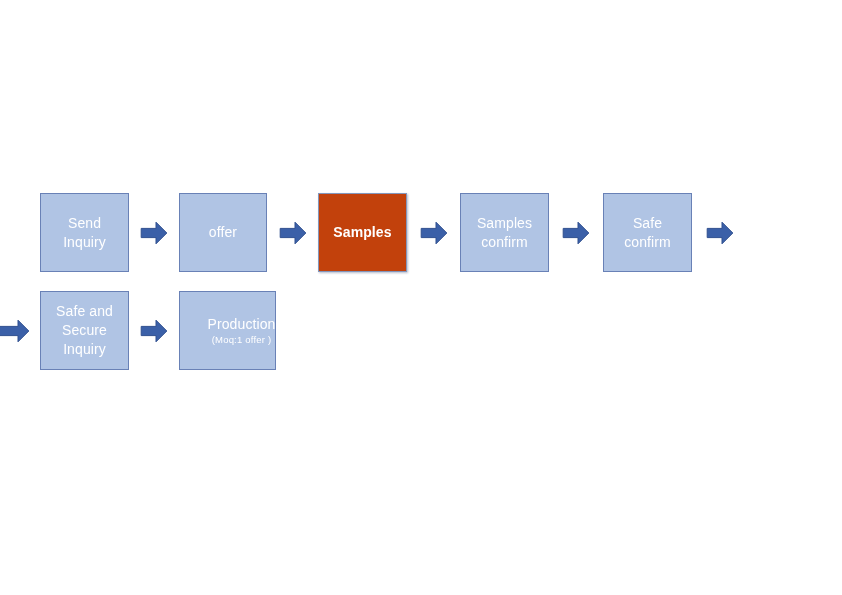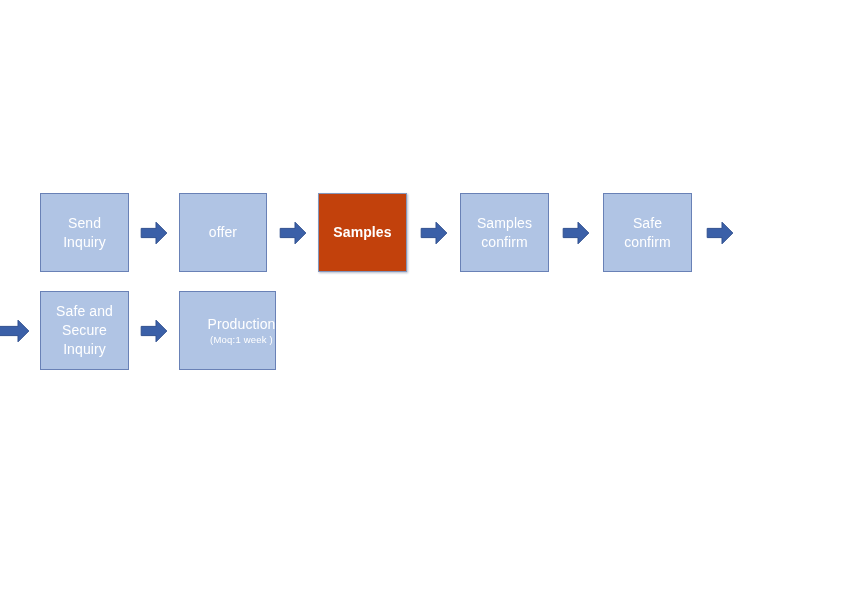--- a/index.html
+++ b/index.html
@@ -187,18 +187,18 @@
     <div class="gap-11"></div>
     <span class="arrow">
       <svg viewBox="0 0 28 26" xmlns="http://www.w3.org/2000/svg">
         <path d="M1.2 8.4 L16 8.4 L16 2.2 L26.8 13 L16 23.8 L16 17.6 L1.2 17.6 Z" fill="#3b60a8" stroke="#2f4f8f" stroke-width="1" stroke-linejoin="miter"></path>
       </svg>
     </span>
     <div class="gap-11"></div>
 
     <div class="process-box box-w-97">
       <span class="label">Production</span>
-      <span class="sublabel">(Moq:1 week )</span>
+      <span class="sublabel">(Moq:1 offer )</span>
     </div>
 
   </div>
 
 </div>
 
 </body></html>

